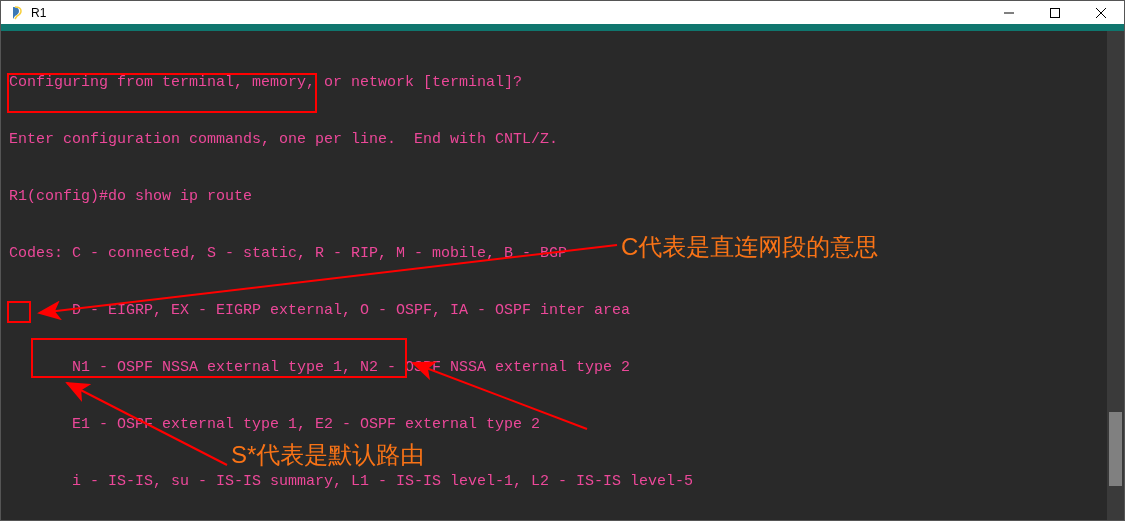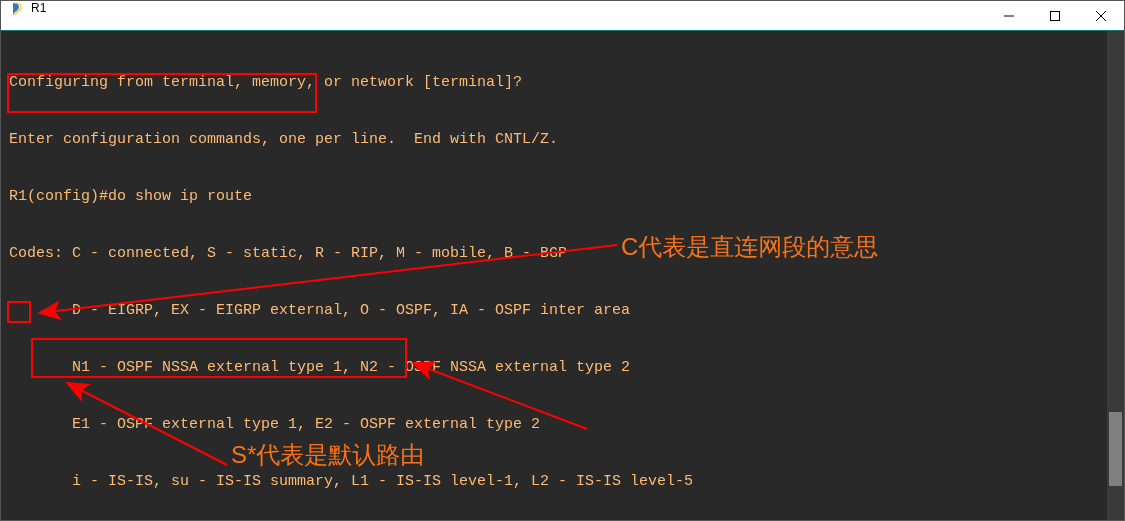--- a/index.html
+++ b/index.html
@@ -15,22 +15,22 @@
     position: absolute;
     inset: 0;
     display: flex;
     flex-direction: column;
     border: 1px solid #555;
   }
   .titlebar {
     height: 30px;
     background: #fff;
     display: flex;
-    align-items: flex-start;
-    border-bottom: 1px solid #0f766e;
+    align-items: center;
+    border-bottom: 7px solid #0f766e;
     user-select: none;
   }
   .appicon {
     width: 16px; height: 16px;
     margin: 0 6px 0 8px;
     display: inline-flex;
     align-items: center; justify-content: center;
   }
   .title-text {
     font-size: 12px;
@@ -51,21 +51,21 @@
     display: flex;
     position: relative;
     overflow: hidden;
   }
   .terminal {
     flex: 1;
     padding: 4px 0 4px 8px;
     font-family: "Consolas","Courier New",monospace;
     font-size: 15px;
     line-height: 19px;
-    color: #fdba74;
+    color: #ec4899;
     white-space: pre;
     overflow: hidden;
   }
   .line { height: 19px; }
   .scrollbar {
     width: 17px;
     background: #3a3a3a;
     position: relative;
   }
   .scrollthumb {

